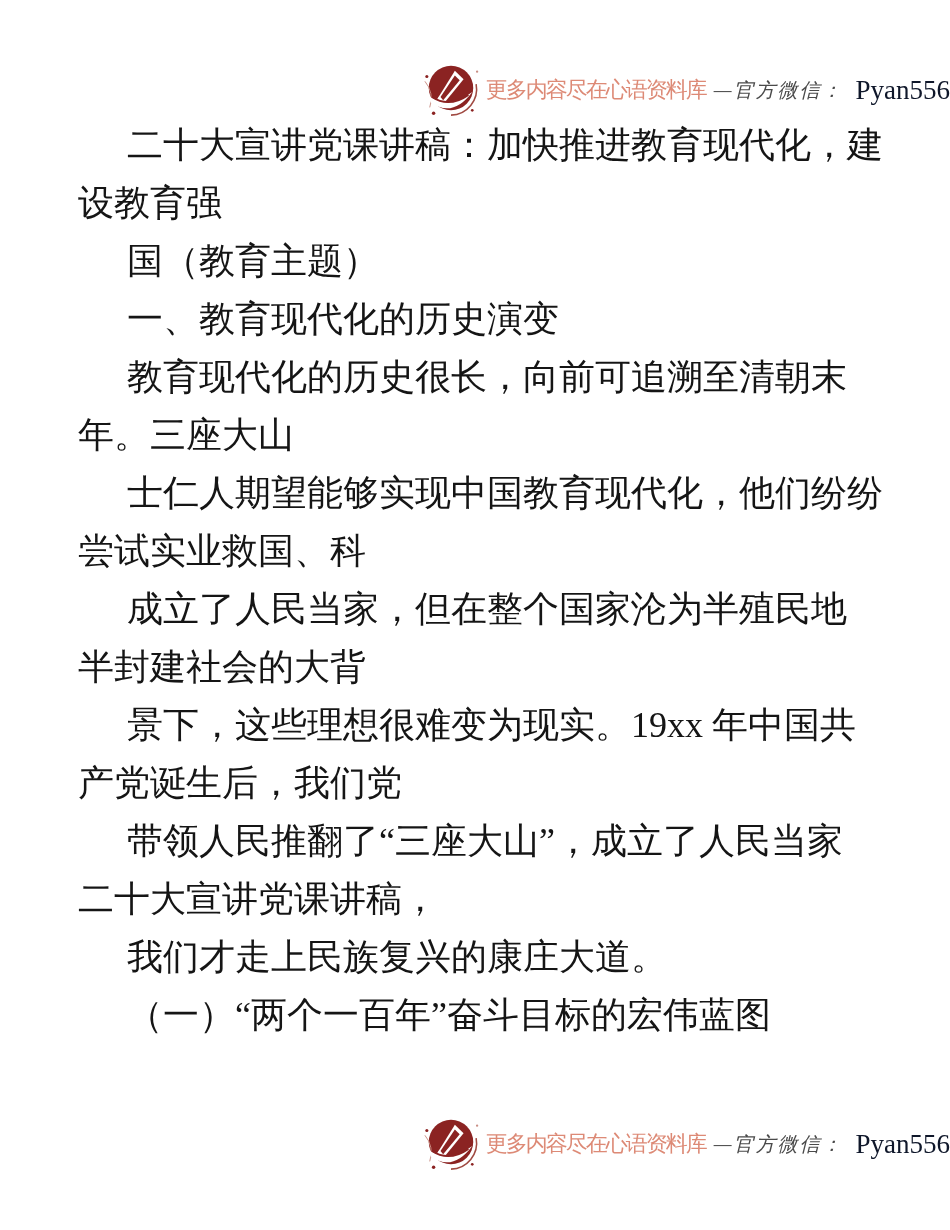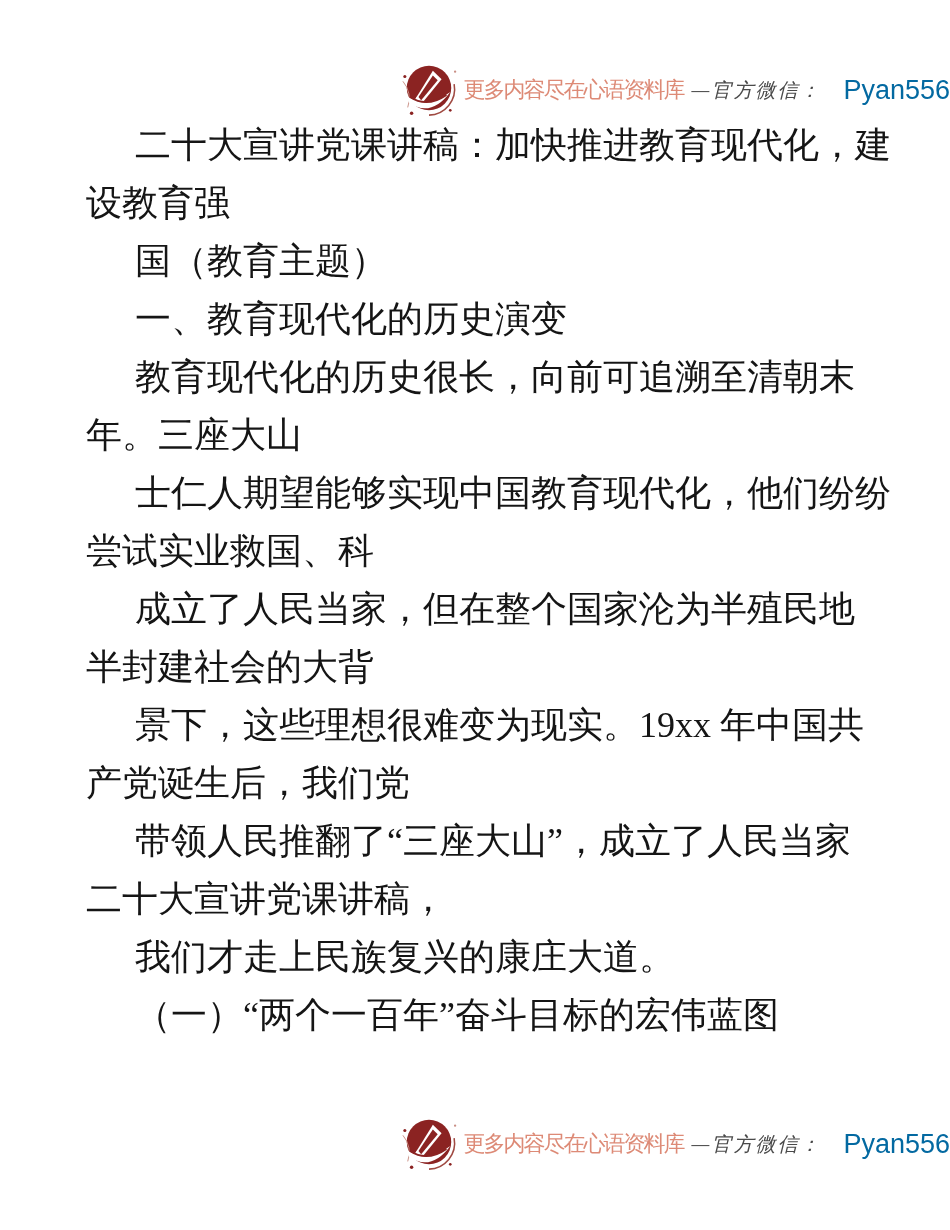--- a/index.html
+++ b/index.html
@@ -40,32 +40,31 @@
   }
   .wechat-label {
     color: #4a4a4a;
     font-style: italic;
     font-size: 20px;
     letter-spacing: 2px;
     margin-left: 2px;
     font-family: "Liberation Serif", "DejaVu Serif", serif;
   }
   .wechat-id {
-    color: #0369a1;
+    color: #0f172a;
     font-size: 27px;
-    margin-left: 16px;
-    font-family: Liberation Sans, sans-serif;
+    margin-left: 6px;
+    font-family: Liberation Serif, serif;
   }
   .document-body {
     position: absolute;
     top: 116px;
     left: 78px;
     right: 70px;
     color: #151515;
-    margin-left: 8px;
   }
   .doc-line {
     font-size: 36px;
     line-height: 58px;
     white-space: nowrap;
     font-family: "Liberation Serif", "DejaVu Serif", serif;
   }
   .doc-line.indent {
     padding-left: 49px;
   }

